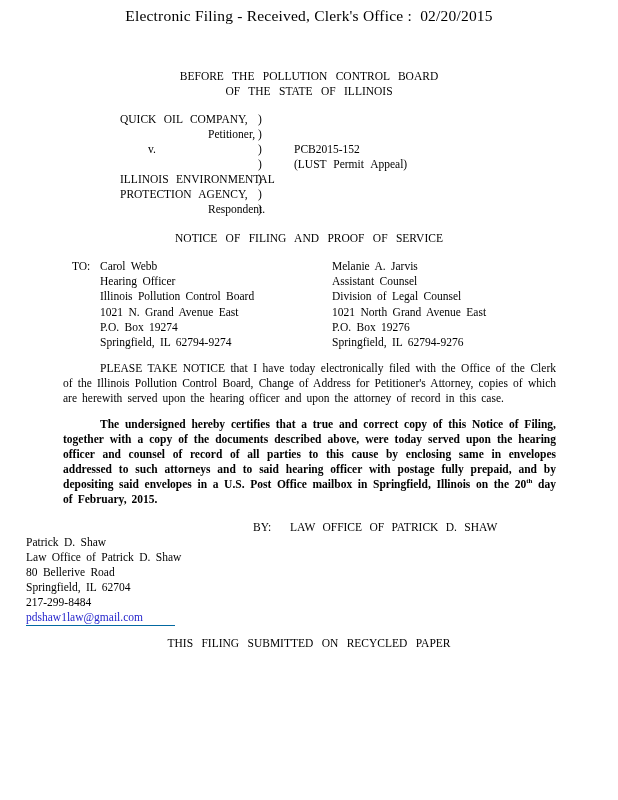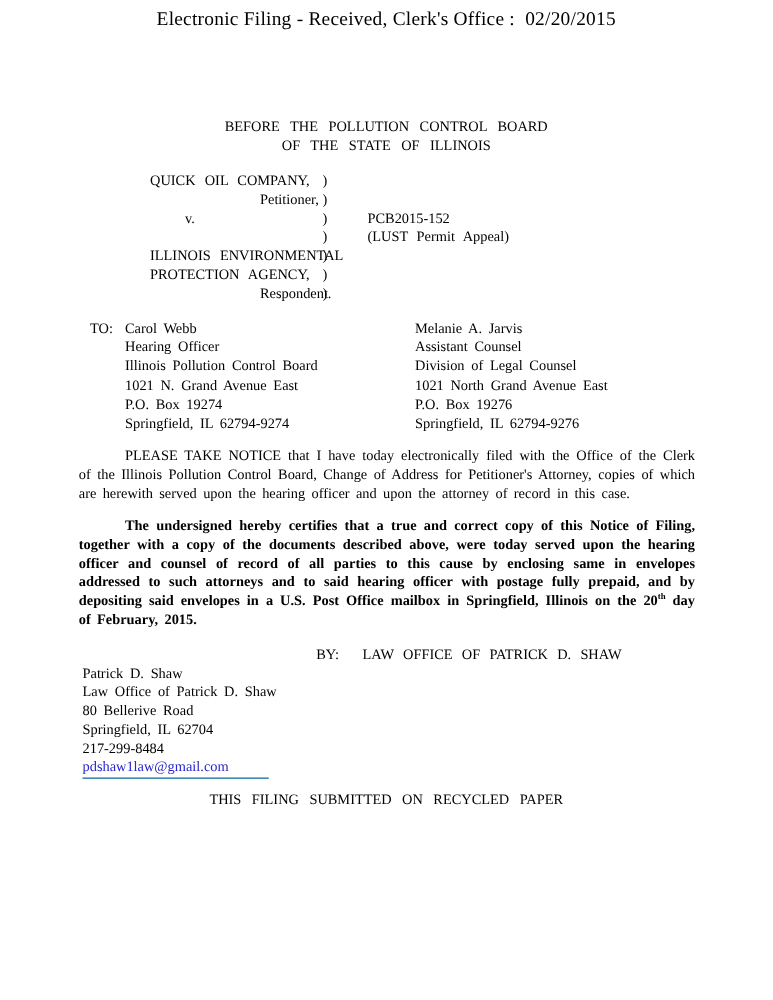--- a/index.html
+++ b/index.html
@@ -13,21 +13,21 @@
     overflow: hidden;
   }
   .efiling-header {
     padding-top: 7px;
     text-align: center;
     font-size: 15.5px;
     white-space: pre-wrap;
     letter-spacing: 0.2px;
   }
   .court-title {
-    margin-top: 70px;
+    margin-top: 44px;
     text-align: center;
     font-size: 11.5px;
     line-height: 15px;
     word-spacing: 5.5px;
   }
   .caption { margin-top: 13px; font-size: 11.5px; line-height: 15px; }
   .caption-row { position: relative; height: 15px; }
   .cap-left  { position: absolute; left: 72px;  word-spacing: 4.5px; white-space: nowrap; margin-left: 48px; }
   .row-petitioner .cap-left, .row-respondent .cap-left { left: 160px; }
   .row-v .cap-left { left: 100px; }
@@ -63,21 +63,21 @@
   }
   .para-notice { margin-top: 11px; }
   .para-certificate { margin-top: 11px; font-weight: bold; }
   sup { font-size: 7px; vertical-align: super; line-height: 0; }
   .signature-block { margin-top: 9px; font-size: 11.5px; line-height: 15px; }
   .sig-company { margin-left: 287px; word-spacing: 4.5px; }
   .sig-by { margin-left: 253px; margin-top: 13px; word-spacing: 3px; white-space: nowrap; }
   .by-cell { display: inline-block; min-width: 37px; }
   .by-cell-2 { display: inline-block; min-width: 25px; }
   .sig-firm { word-spacing: 4.5px; }
-  .contact-block { margin-left: 66px; margin-top: 0; font-size: 11.5px; line-height: 15px; word-spacing: 2.5px; }
+  .contact-block { margin-left: 26px; margin-top: 0; font-size: 11.5px; line-height: 15px; word-spacing: 2.5px; }
   .contact-line { white-space: nowrap; }
   .email-link {
     display: inline-block;
     color: #2626cc;
     text-decoration: none;
     border-bottom: 1px solid #0369a1;
     padding-right: 32px;
     cursor: pointer;
   }
   .doc-footer {
@@ -125,20 +125,21 @@
     <div class="caption-row">
       <span class="cap-left">PROTECTION AGENCY,</span>
       <span class="cap-paren">)</span>
     </div>
     <div class="caption-row row-respondent">
       <span class="cap-left">Respondent.</span>
       <span class="cap-paren">)</span>
     </div>
   </div>
 
+  <div class="notice-title">NOTICE OF FILING AND PROOF OF SERVICE</div>
 
   <div class="service-block">
     <span class="service-to">TO:</span>
     <div class="service-col-left">
       <div class="service-line">Carol Webb</div>
       <div class="service-line">Hearing Officer</div>
       <div class="service-line">Illinois Pollution Control Board</div>
       <div class="service-line">1021 N. Grand Avenue East</div>
       <div class="service-line">P.O. Box 19274</div>
       <div class="service-line">Springfield, IL 62794-9274</div>

